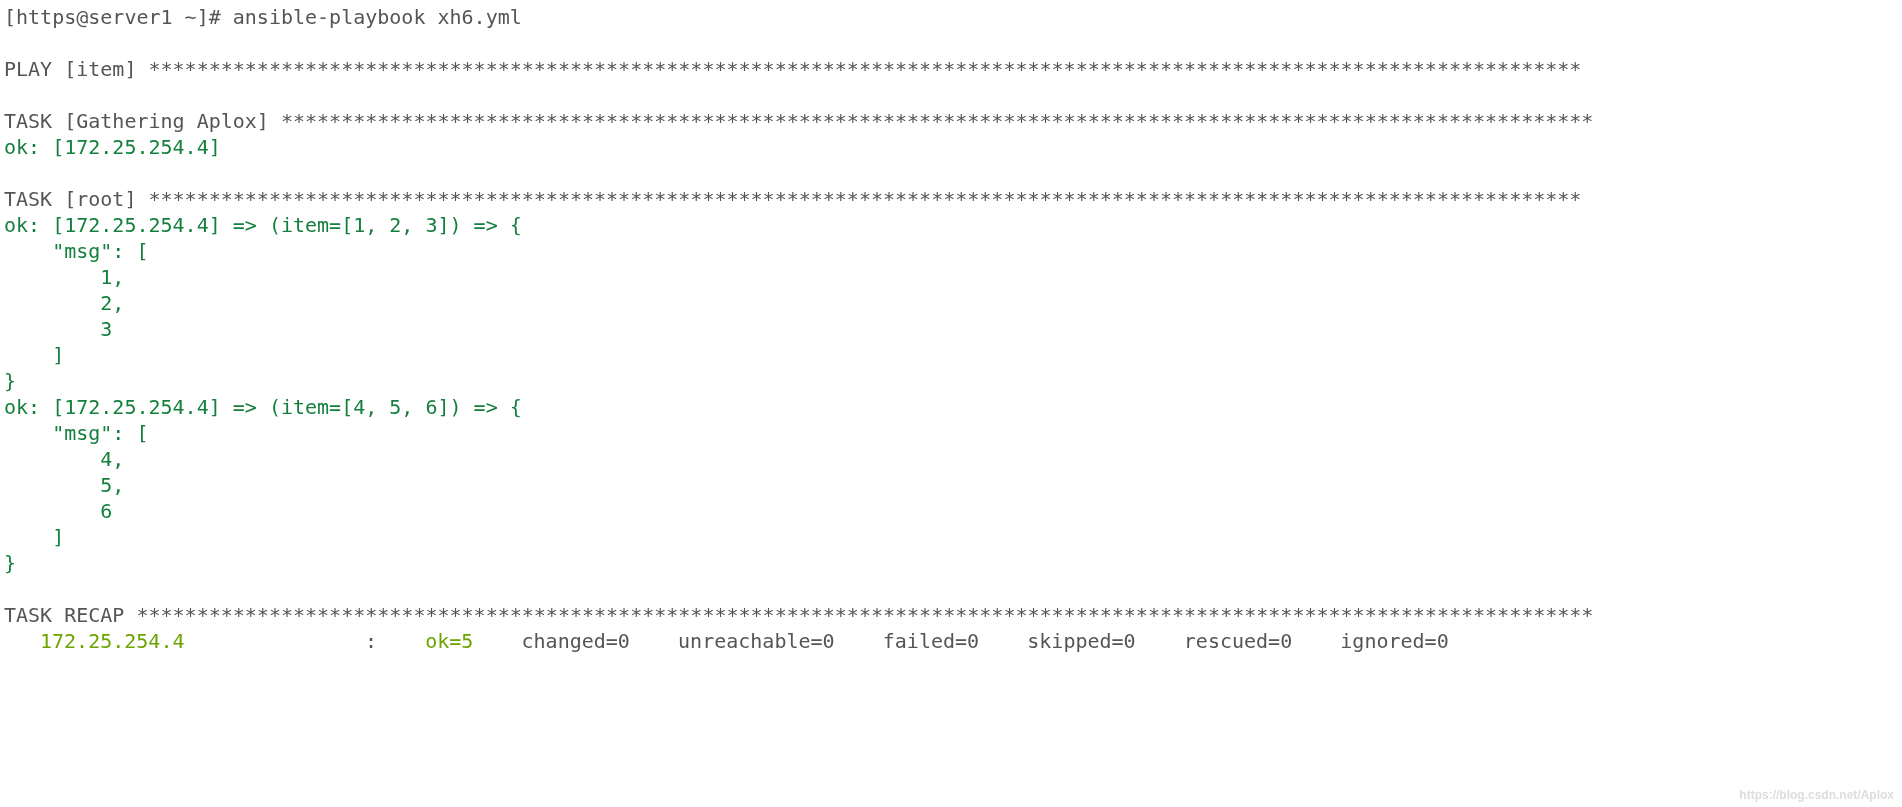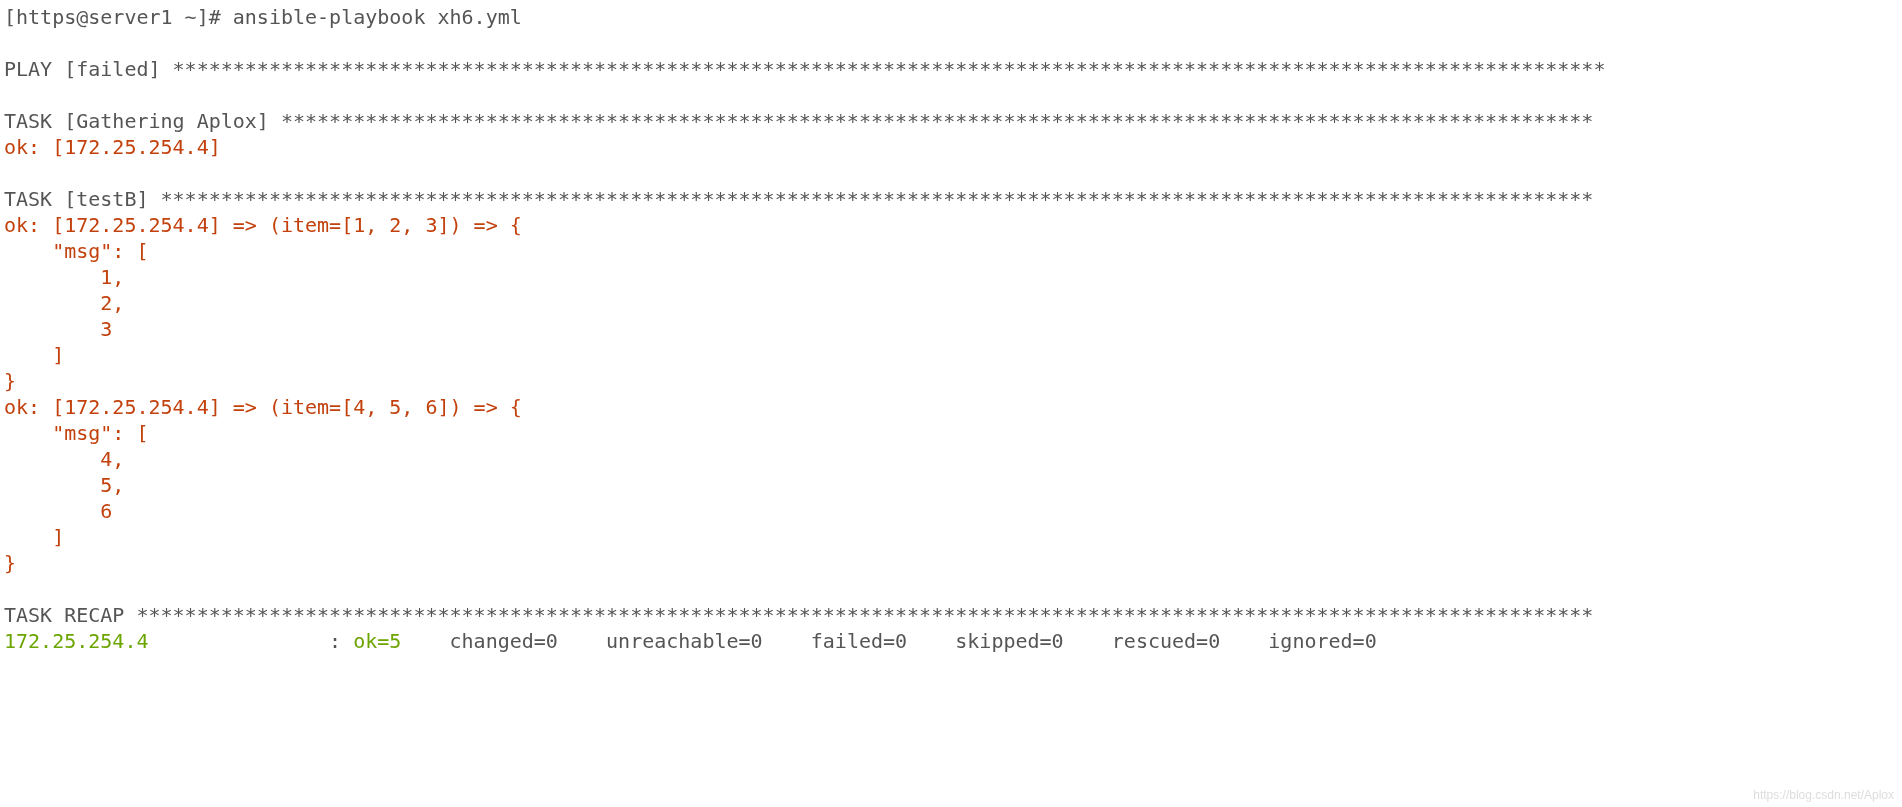--- a/index.html
+++ b/index.html
@@ -6,41 +6,42 @@
       margin: 0;
       padding: 4px;
       font-family: "DejaVu Sans Mono", "Consolas", "Courier New", monospace;
       font-size: 20px;
       line-height: 1.3;
       white-space: pre;
       color: #555555;
       background: #ffffff;
       overflow: hidden;
     }
-    .ok { color: #c2410c; text-align: center; }
-    .green { color: #6ca400; }
+    .ok { color: #15803d; text-align: center; }
+    .green { color: #6ca400; margin-left: 36px; }
     .watermark {
       position: fixed;
       bottom: 3px;
       right: 8px;
       font-family: Arial, sans-serif;
       font-size: 12px;
       color: #dddddd;
       white-space: nowrap;
+      font-weight: bold;
     }
   </style>
 </head>
 <body><div style="white-space: pre;"><span>[https@server1 ~]# ansible-playbook xh6.yml</span>
 <span></span>
-<span>PLAY [failed] ***********************************************************************************************************************</span>
+<span>PLAY [item] ***********************************************************************************************************************</span>
 <span></span>
 <span>TASK [Gathering Aplox] *************************************************************************************************************</span>
 <span class="ok">ok: [172.25.254.4]</span>
 <span></span>
-<span>TASK [testB] ***********************************************************************************************************************</span>
+<span>TASK [root] ***********************************************************************************************************************</span>
 <span class="ok">ok: [172.25.254.4] =&gt; (item=[1, 2, 3]) =&gt; {</span>
 <span class="ok">    "msg": [</span>
 <span class="ok">        1,</span>
 <span class="ok">        2,</span>
 <span class="ok">        3</span>
 <span class="ok">    ]</span>
 <span class="ok">}</span>
 <span class="ok">ok: [172.25.254.4] =&gt; (item=[4, 5, 6]) =&gt; {</span>
 <span class="ok">    "msg": [</span>
 <span class="ok">        4,</span>

